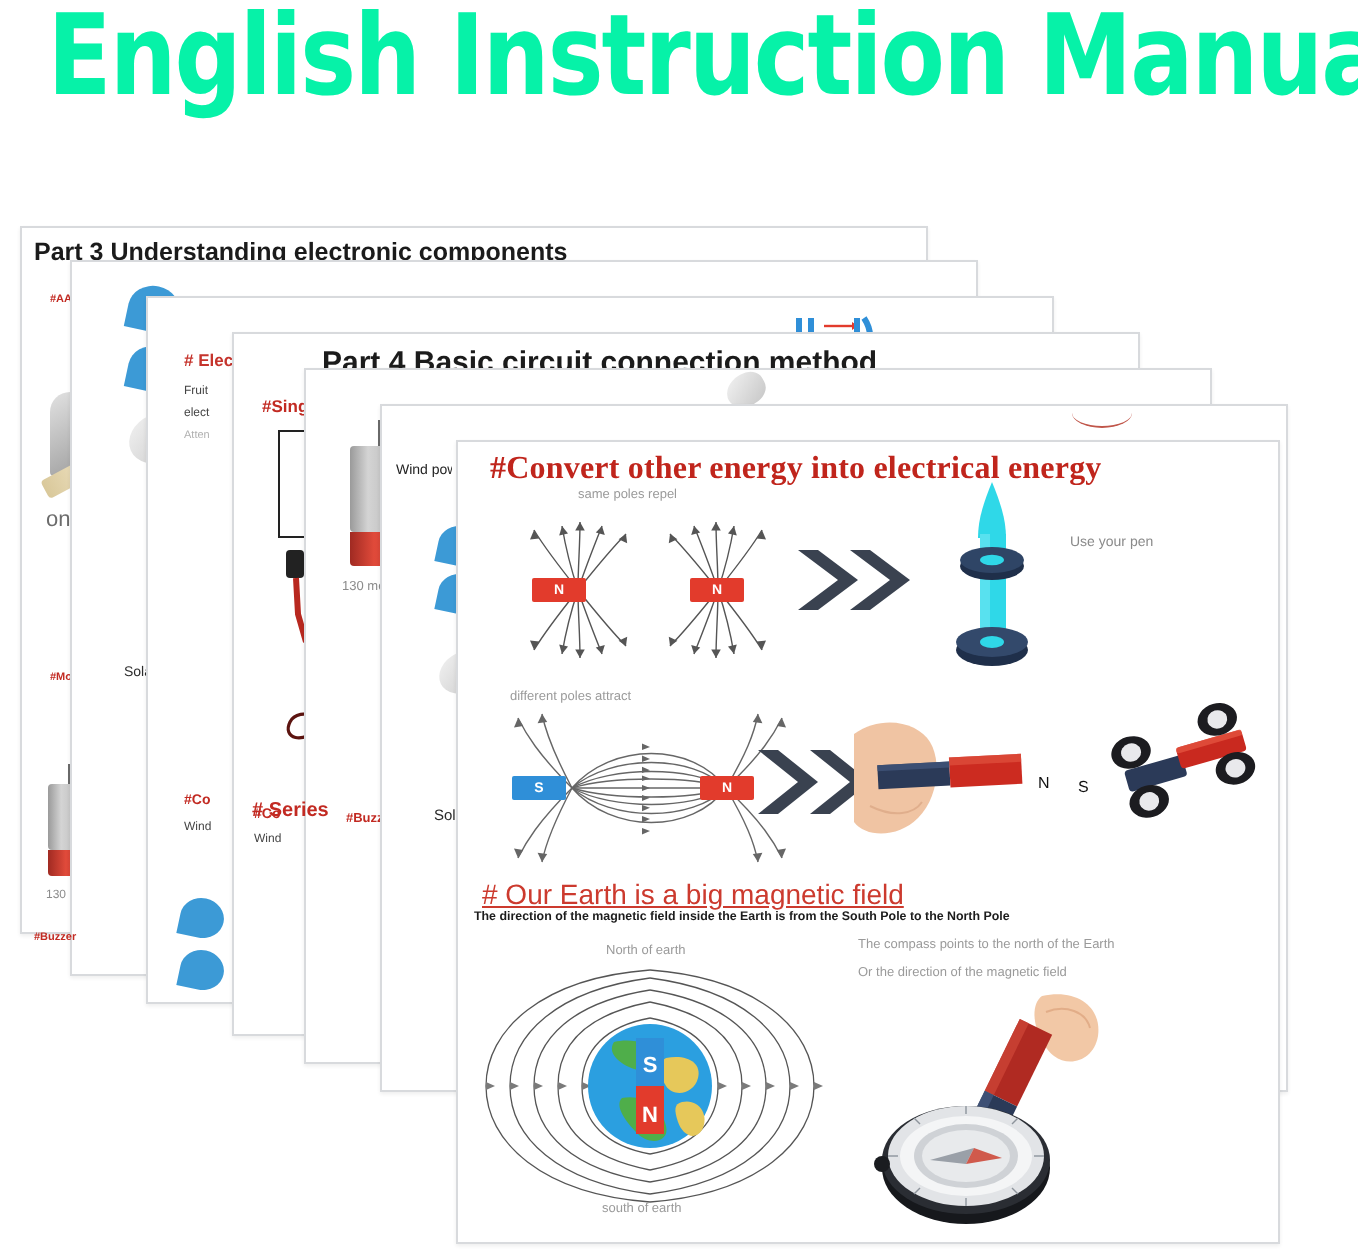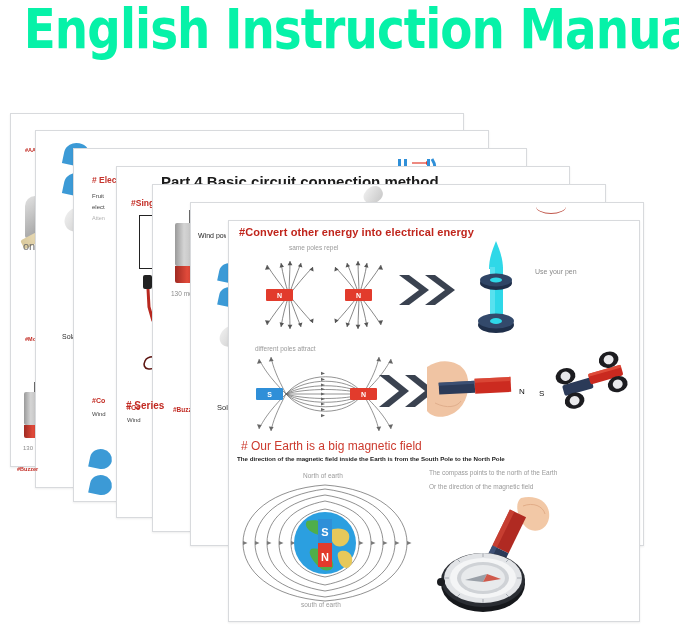--- a/index.html
+++ b/index.html
@@ -82,30 +82,31 @@
   svg{display:block;overflow:visible;}
 </style>
 </head>
 <body>
 
 <div id="root">
 
   <div id="title">English Instruction Manual</div>
 
   <div class="card" style="left:10px;top:113px;width:452px;height:352px;">
+    <div class="card-title" style="left:6px;top:5px;font-size:12.5px;">Part 3 Understanding electronic components</div>
 
     <div class="hash-red" style="left:14px;top:33px;font-size:5.5px;">#AA battery</div>
 
     <div class="gray-plug" style="left:14px;top:82px;width:22px;height:42px;border-radius:10px 10px 2px 2px;
                 background:linear-gradient(150deg,#e2e2e2,#9b9b9b);"></div>
     <div class="blob" style="left:10px;top:120px;width:26px;height:10px;
                 background:linear-gradient(90deg,#d9c89a,#efe3c4);
                 transform:rotate(-28deg);border-radius:2px;"></div>
 
-    <div class="tiny-gray" style="left:12px;top:126px;font-size:11px;color:#6c6c6c;">on</div>
+    <div class="tiny-gray" style="left:12px;top:140px;font-size:11px;color:#6c6c6c;">on</div>
 
     <div class="hash-red" style="left:14px;top:222px;font-size:5.5px;">#Motors</div>
 
     <div class="motor" style="left:13px;top:278px;width:22px;height:46px;">
       <div class="shaft"></div>
       <div class="body"></div>
       <div class="cap"></div>
     </div>
     <div class="tiny-gray" style="left:12px;top:331px;font-size:6px;">130 motor</div>
   </div>
@@ -186,21 +187,21 @@
     <div class="blue-petal" style="left:28px;top:84px;width:22px;height:20px;transform:rotate(12deg);"></div>
     <div class="bulb" style="left:28px;top:123px;width:26px;height:20px;transform:rotate(-26deg);"></div>
     <div class="tiny-dark" style="left:26px;top:200px;font-size:7.5px;">Solar</div>
 
     <div style="position:absolute;left:345px;top:-4px;width:30px;height:14px;
                 border-bottom:1.4px solid #c0564a;border-radius:0 0 50% 50%;"></div>
   </div>
 
   <div class="card" style="left:228px;top:220px;width:410px;height:400px;z-index:10;">
 
-    <div class="sec-title" style="left:10px;top:5px;font-size:11px;letter-spacing:.1px;">#Convert other energy into electrical energy</div>
+    <div class="sec-title" style="left:16px;top:5px;font-size:16px;letter-spacing:.1px;font-family:Liberation Serif, serif;">#Convert other energy into electrical energy</div>
 
     <div class="cap-gray" style="left:60px;top:23px;font-size:6.5px;">same poles repel</div>
 
     <div style="position:absolute;left:30px;top:32px;width:130px;height:85px;">
       <svg width="130" height="85" viewBox="0 0 130 85">
         <g stroke="#555" stroke-width="0.7" fill="none">
           <path d="M30 42 C22 32 14 22 8 12"></path>
           <path d="M30 42 C26 30 24 22 22 10"></path>
           <path d="M30 42 C30 30 31 20 31 8"></path>
           <path d="M30 42 C34 30 38 20 42 10"></path>
@@ -351,21 +352,21 @@
           <ellipse cx="20" cy="40" rx="10" ry="8" fill="#1c1c20"></ellipse>
           <ellipse cx="20" cy="40" rx="5" ry="4.6" fill="#e9e9ec"></ellipse>
           <ellipse cx="64" cy="10" rx="10" ry="8" fill="#1c1c20"></ellipse>
           <ellipse cx="64" cy="10" rx="5" ry="4.6" fill="#e9e9ec"></ellipse>
           <ellipse cx="66" cy="36" rx="10" ry="8" fill="#1c1c20"></ellipse>
           <ellipse cx="66" cy="36" rx="5" ry="4.6" fill="#e9e9ec"></ellipse>
         </g>
       </svg>
     </div>
 
-    <div class="sec-title" style="left:12px;top:218px;font-size:12px;color:#cc3a2e;font-weight:normal;"># Our Earth is a big magnetic field</div>
+    <div class="sec-title" style="left:12px;top:218px;font-size:14px;color:#cc3a2e;font-weight:normal;text-decoration:underline;"># Our Earth is a big magnetic field</div>
     <div class="cap-dark" style="left:8px;top:234px;font-size:6.2px;font-weight:bold;color:#1c1c1c;">The direction of the magnetic field inside the Earth is from the South Pole to the North Pole</div>
 
     <div class="cap-gray" style="left:74px;top:251px;font-size:6.5px;">North of earth</div>
 
     <div style="position:absolute;left:8px;top:258px;width:176px;height:130px;">
       <svg width="176" height="130" viewBox="0 0 176 130">
         <g stroke="#555" stroke-width="0.65" fill="none">
           <path d="M88 6 C34 10 6 36 6 64 C6 92 34 118 88 122"></path>
           <path d="M88 6 C142 10 170 36 170 64 C170 92 142 118 88 122"></path>
           <path d="M88 10 C42 16 18 38 18 64 C18 90 42 112 88 118"></path>

